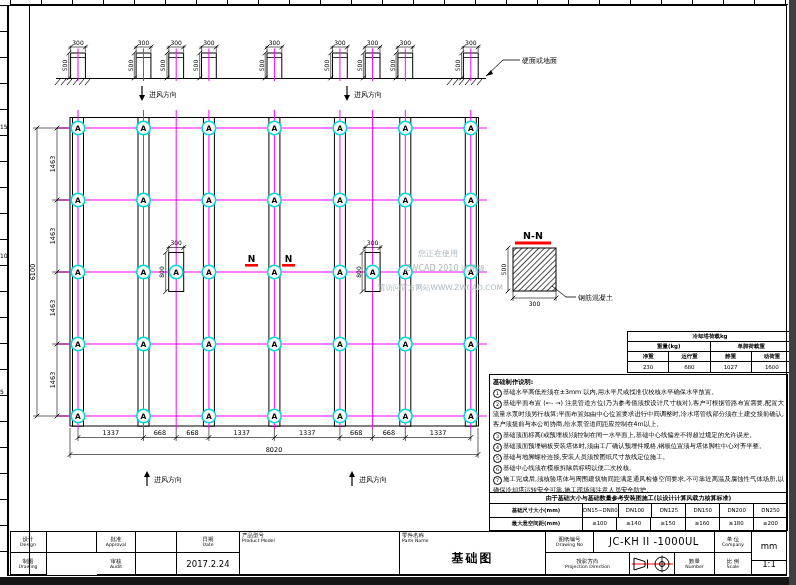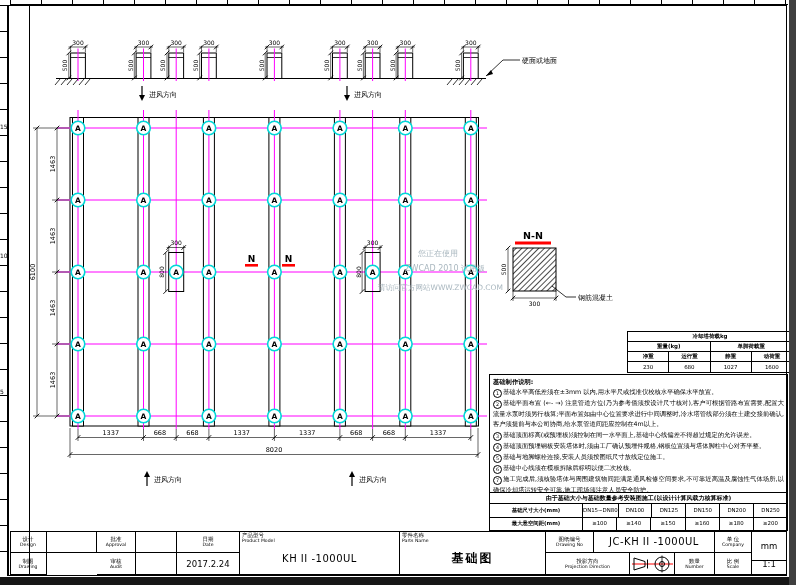--- a/index.html
+++ b/index.html
@@ -507,21 +507,20 @@
         <div class="tbval"></div>
       </div>
       <div class="tbcell abs" style="left: 177px; top: 553px; width: 63px; height: 22px;">
         <div class="tbval">2017.2.24</div>
       </div>
       <div class="tbcell abs" style="left: 240px; top: 531px; width: 160px; height: 44px; justify-content: flex-start;">
         <div style="align-self: flex-start; text-align: left; padding: 1px 0px 0px 2px;">
           <div class="cn">产品型号</div>
           <div class="en">Product Model</div>
         </div>
-        <div class="bigval" style="flex: 1 1 0%; display: flex; align-items: center;">KH II -1000UL</div>
       </div>
       <div class="tbcell abs" style="left: 400px; top: 531px; width: 146px; height: 44px; justify-content: flex-start;">
         <div style="align-self: flex-start; text-align: left; padding: 1px 0px 0px 2px;">
           <div class="cn">零件名称</div>
           <div class="en">Parts Name</div>
         </div>
         <div class="partsname" style="flex: 1 1 0%; display: flex; align-items: center;">基础图</div>
       </div>
       <div class="tbcell abs" style="left: 546px; top: 531px; width: 48px; height: 22px;">
         <div class="cn">图纸编号</div>

